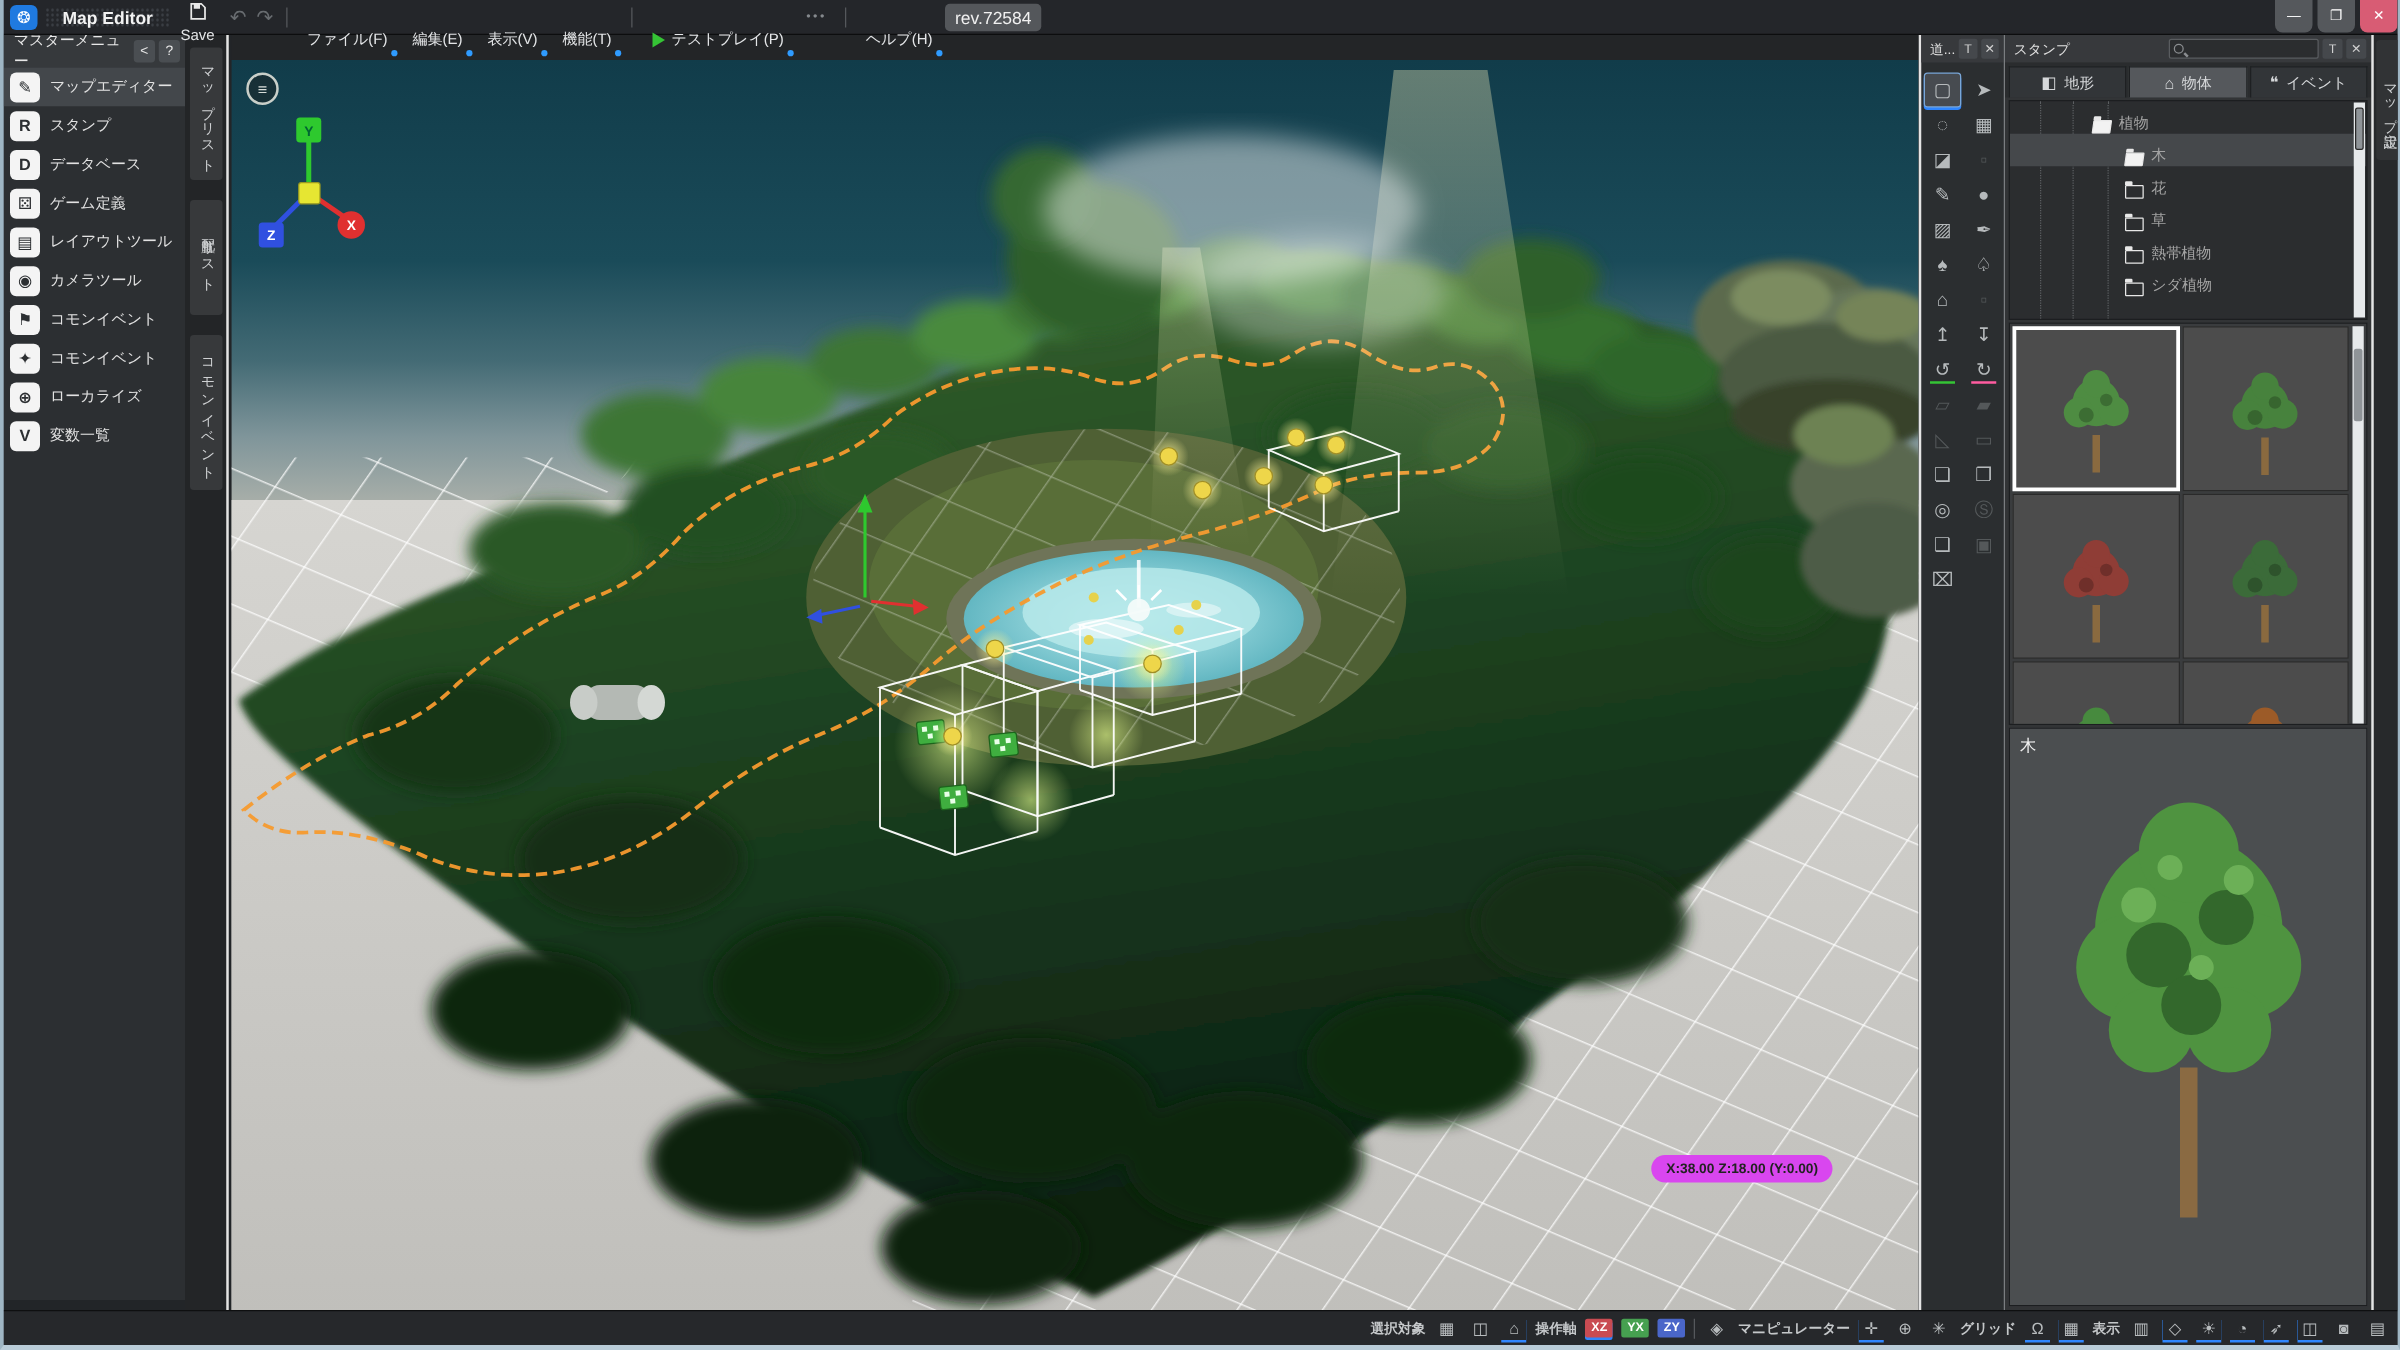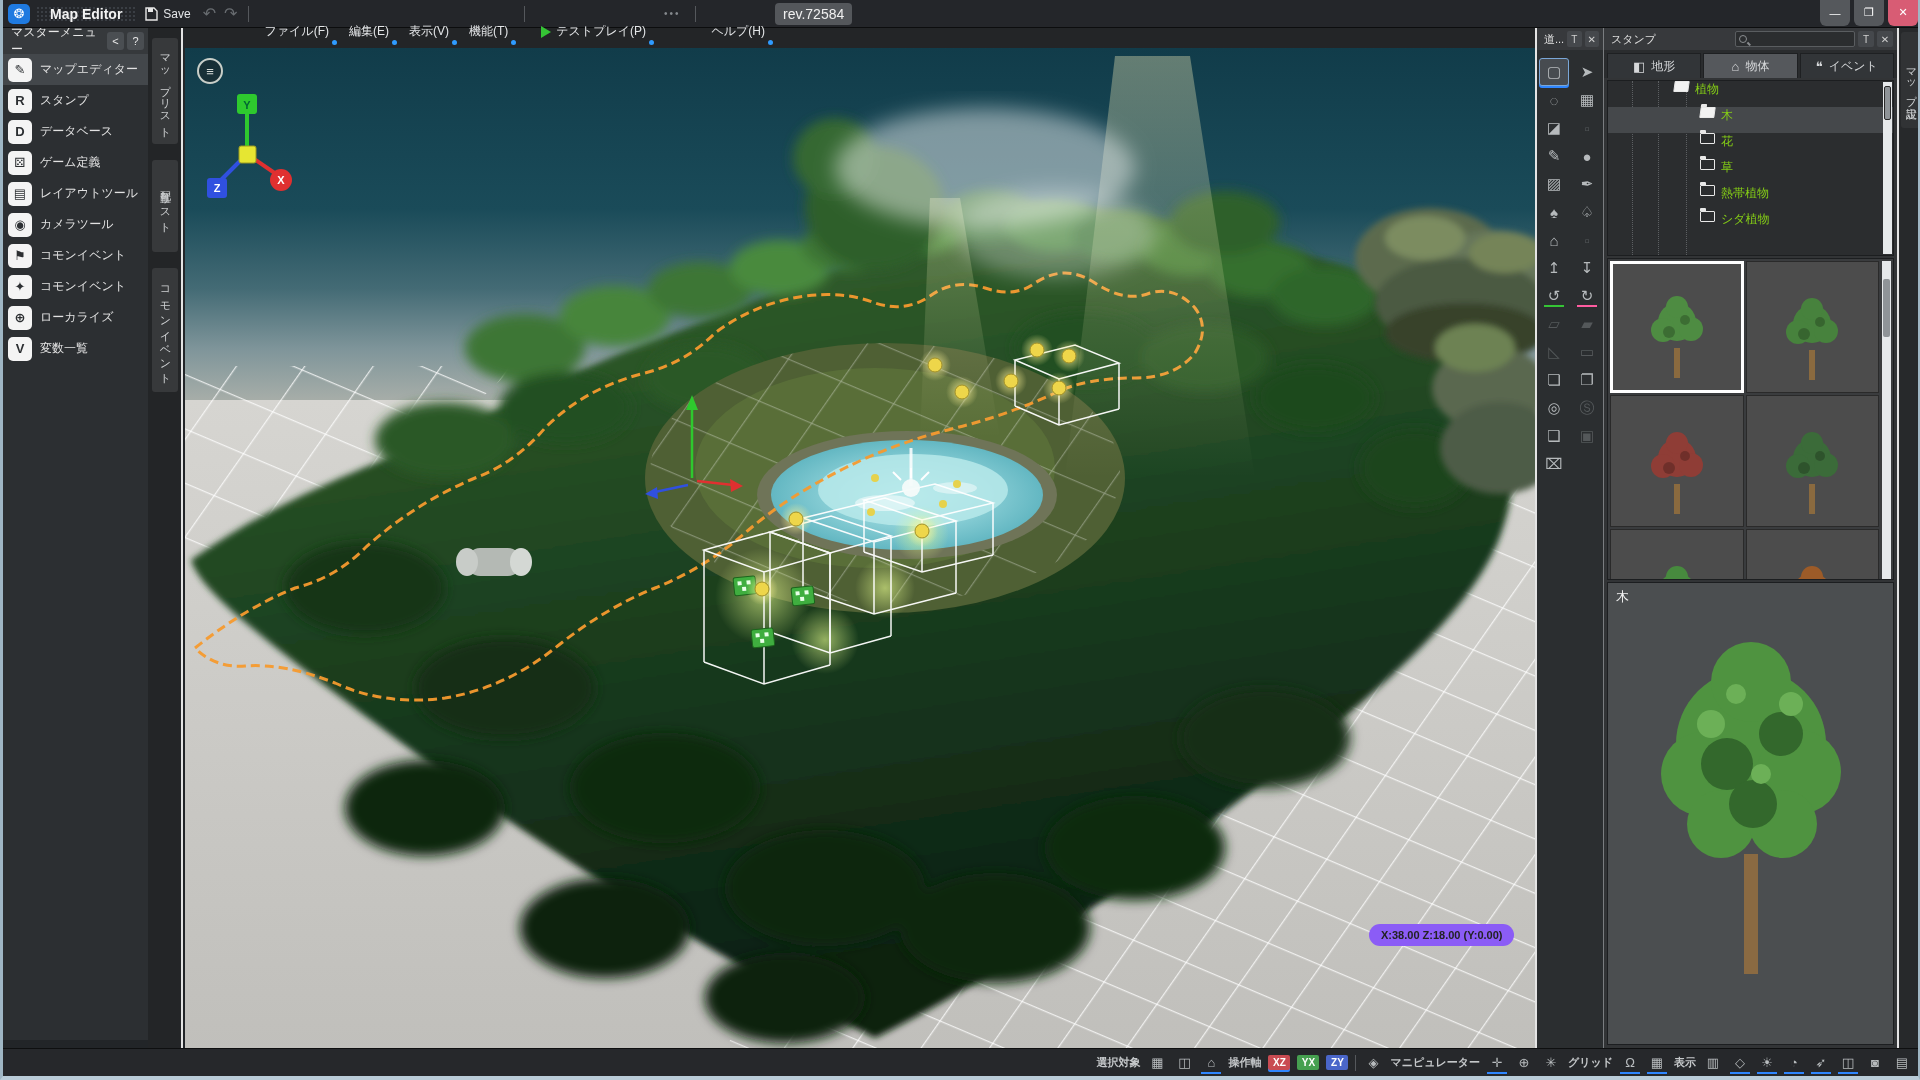--- a/index.html
+++ b/index.html
@@ -7,21 +7,21 @@
     font-family:"Liberation Sans","DejaVu Sans",sans-serif; }
   body { border-left:3px solid #9fb6c4; border-right:2px solid #9fb6c4; border-bottom:4px solid #b9ccd8; position:relative; }
 
   
   #titlebar { position:absolute; left:0; top:0; width:100%; height:28px; background:#24262a;
     border-bottom:1px solid #0c0d0e; display:flex; align-items:center; color:#e4e6e8; font-size:12px; z-index:30; }
   .applogo { width:22px; height:20px; margin:0 6px 0 5px; background:#1f7ae0; border-radius:5px;
     color:#fff; font-size:13px; display:flex; align-items:center; justify-content:center; }
   .apptitle { font-weight:bold; font-size:14px; color:#f2f2f2; padding:0 14px;
     background:radial-gradient(#3a3e44 1px, transparent 1.2px); background-size:4px 4px; }
-  .tb-btn { display:flex; align-items:center; gap:5px; padding:0 8px; height:24px; cursor:default; position:relative; }
+  .tb-btn { display:flex; align-items:center; gap:5px; padding:0 8px; height:24px; cursor:default; position:relative;flex-direction:column; }
   .saveicon svg { display:block; }
   .undoredo { font-size:16px; color:#686c70; padding:0 4px; }
   .tb-sep { width:1px; height:16px; background:#55585c; margin:0 6px; }
   .menu-item { position:relative; padding:5px 10px 6px 10px; height:28px; display:flex; align-items:center; gap:5px;margin-top:37px; }
   .ndot { position:absolute; right:2px; bottom:1px; width:5px; height:5px; border-radius:50%; background:#2f9bff; }
   .play-tri { width:0; height:0; border-left:10px solid #35c435; border-top:6px solid transparent; border-bottom:6px solid transparent; }
   .more-dots { color:#85898d; letter-spacing:2px; font-size:10px; padding:0 8px; position:relative; }
   .rev-badge { background:#54575b; color:#f0f0f0; border-radius:4px; padding:3px 8px; font-size:14px; margin-left:0; }
   #wincontrols { margin-left:auto; display:flex; height:28px; }
   .winbtn { width:30px; height:26px; margin-top:0; border-radius:0 0 6px 6px; display:flex; align-items:center; justify-content:center;
@@ -49,21 +49,21 @@
   
   #viewport { position:absolute; left:182px; top:28px; width:1350px; bottom:28px; background:#232527; z-index:10; }
   #vp-tabbar { height:20px; background:#232527; border-bottom:1px solid #121314; display:flex; }
   .vp-tab { background:#3b3e41; color:#d8d8d8; font-size:11px; padding:2px 14px 3px 10px; margin-left:2px; border-radius:2px 2px 0 0; }
   #scene { position:absolute; left:0; top:20px; right:0; bottom:0; overflow:hidden; }
   #scene svg.world { display:block; }
   #hamburger { position:absolute; left:12px; top:10px; width:26px; height:26px; border-radius:50%;
     border:2px solid #c9cfc9; background:rgba(30,36,38,.55); color:#d8dcd8; display:flex; align-items:center; justify-content:center;
     font-size:13px; }
   #axisgizmo { position:absolute; left:16px; top:42px; }
-  #coordpill { position:absolute; left:1184px; top:876px; height:22px; background:#8b5cf6; border-radius:11px;
+  #coordpill { position:absolute; left:1136px; top:876px; height:22px; background:#d946ef; border-radius:11px;
     color:#222; font-size:11px; font-weight:bold; display:flex; align-items:center; padding:0 12px; }
 
   
   #toolcol { position:absolute; left:1532px; top:28px; width:68px; bottom:28px; background:#2b2e30;
     border-left:2px solid #e4e4e4; z-index:20; }
   .panel-hdr { height:22px; background:#37393c; display:flex; align-items:center; padding:0 4px 0 7px; color:#e0e0e0; font-size:11px; }
   .panel-hdr .spacer { flex:1; }
   .ph-btn { width:16px; height:16px; display:flex; align-items:center; justify-content:center; color:#d0d0d0;
     font-size:10px; background:#45484c; border-radius:2px; margin-left:3px; }
   #toolgrid { display:grid; grid-template-columns:30px 30px; gap:0 3px; padding:8px 0 0 2px; }
@@ -80,21 +80,21 @@
   .searchbox { width:120px; height:16px; background:#2b2d2f; border:1px solid #5a5d60; border-radius:2px;
     display:flex; align-items:center; padding:0 3px; margin-left:auto; }
   .mag { width:8px; height:8px; border:1.5px solid #8a8d90; border-radius:50%; position:relative; }
   .mag::after { content:""; position:absolute; left:7px; top:7px; width:4px; height:1.5px; background:#8a8d90; transform:rotate(45deg); }
   #stamp-tabs { display:flex; gap:2px; padding:3px 3px 0 3px; background:#2a2c2e; }
   .s-tab { flex:1; height:25px; background:#323538; color:#d6d8da; font-size:12px; display:flex; align-items:center;
     justify-content:center; gap:6px; border:1px solid #1e2022; border-bottom:none; }
   .s-tab.sel { background:#55585c; }
   .s-tab .glyph { font-size:13px; }
   #tree { height:176px; background:#2b2d2f; border:1px solid #1c1e20; margin:2px 3px 2px 3px; position:relative; overflow:hidden; }
-  .trow { height:26px; display:flex; align-items:flex-start; color:#84cc16; font-size:12px; gap:6px; position:relative; }
+  .trow { height:26px; display:flex; align-items:flex-end; color:#a3a3a3; font-size:12px; gap:6px; position:relative; }
   .trow.sel { background:#45484b; }
   .trow.d1 { padding-left:66px; } .trow.d2 { padding-left:92px; }
   .guide { position:absolute; top:0; bottom:0; width:0; border-left:1px dotted #5c5f62; }
   .folder { width:15px; height:11px; border:1.5px solid #e8e8e8; border-radius:1px; position:relative; flex:none; }
   .folder::before { content:""; position:absolute; left:-1.5px; top:-4px; width:6px; height:3px; background:#e8e8e8; border-radius:1px 1px 0 0; }
   .folder.open { background:#f2f2f2; transform:skewX(-8deg); }
   .vscroll { position:absolute; right:1px; top:1px; bottom:1px; width:9px; background:#e6e9eb; }
   .vscroll .thumb { position:absolute; left:1px; right:1px; background:#8f9498; border-radius:2px; }
   #thumbs { position:relative; height:322px; margin:0 3px; background:#3a3c3e; border:1px solid #1c1e20; overflow:hidden;
     display:grid; grid-template-columns:1fr 1fr; grid-auto-rows:132px; gap:2px; padding:2px 14px 0 2px; }

